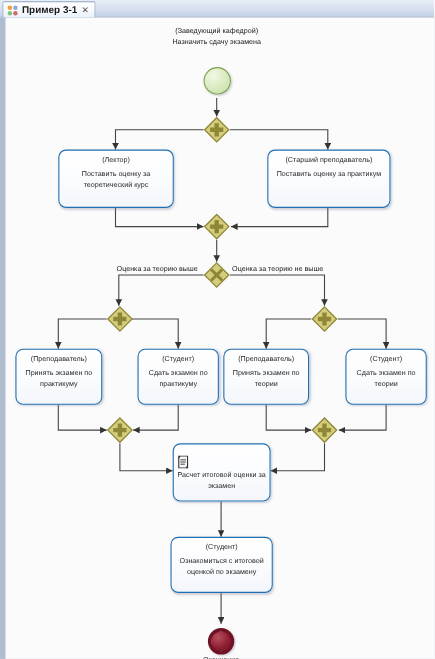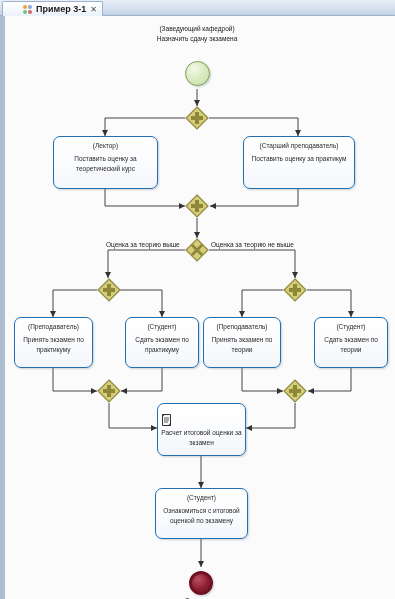--- a/index.html
+++ b/index.html
@@ -28,21 +28,21 @@
     border-bottom: 1px solid #9eb2ca;
     box-sizing: border-box;
   }
   .tab {
     position: absolute;
     left: 2px; top: 1px;
     height: 15px;
     display: flex;
     align-items: center;
     gap: 4px;
-    padding: 0 5px 0 20px;
+    padding: 0 5px 0 4px;
     background: linear-gradient(to bottom, #ffffff 0%, #f4f8fd 60%, #eaf1fa 100%);
     border: 1px solid #9eb2ca;
     border-bottom: none;
     border-radius: 2px 2px 0 0;
     box-sizing: border-box;
   }
   .tab-icon {
     width: 9px; height: 9px;
     position: relative;
     flex: 0 0 auto;

